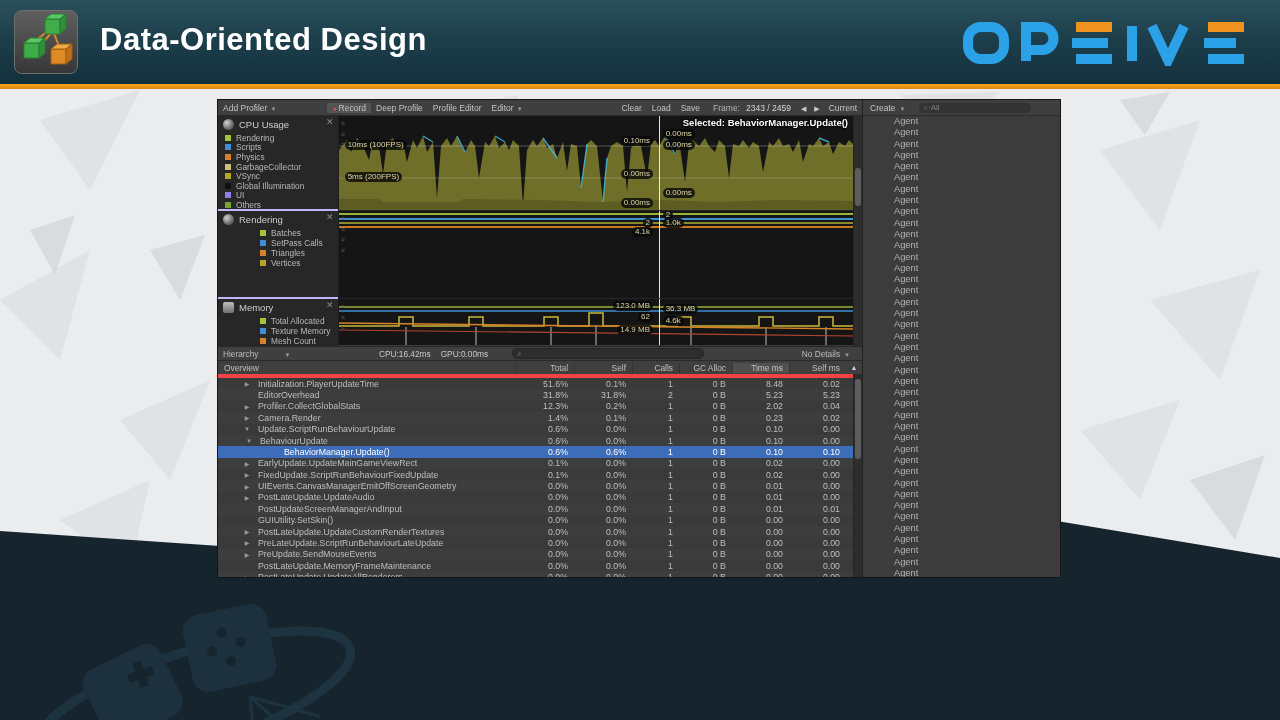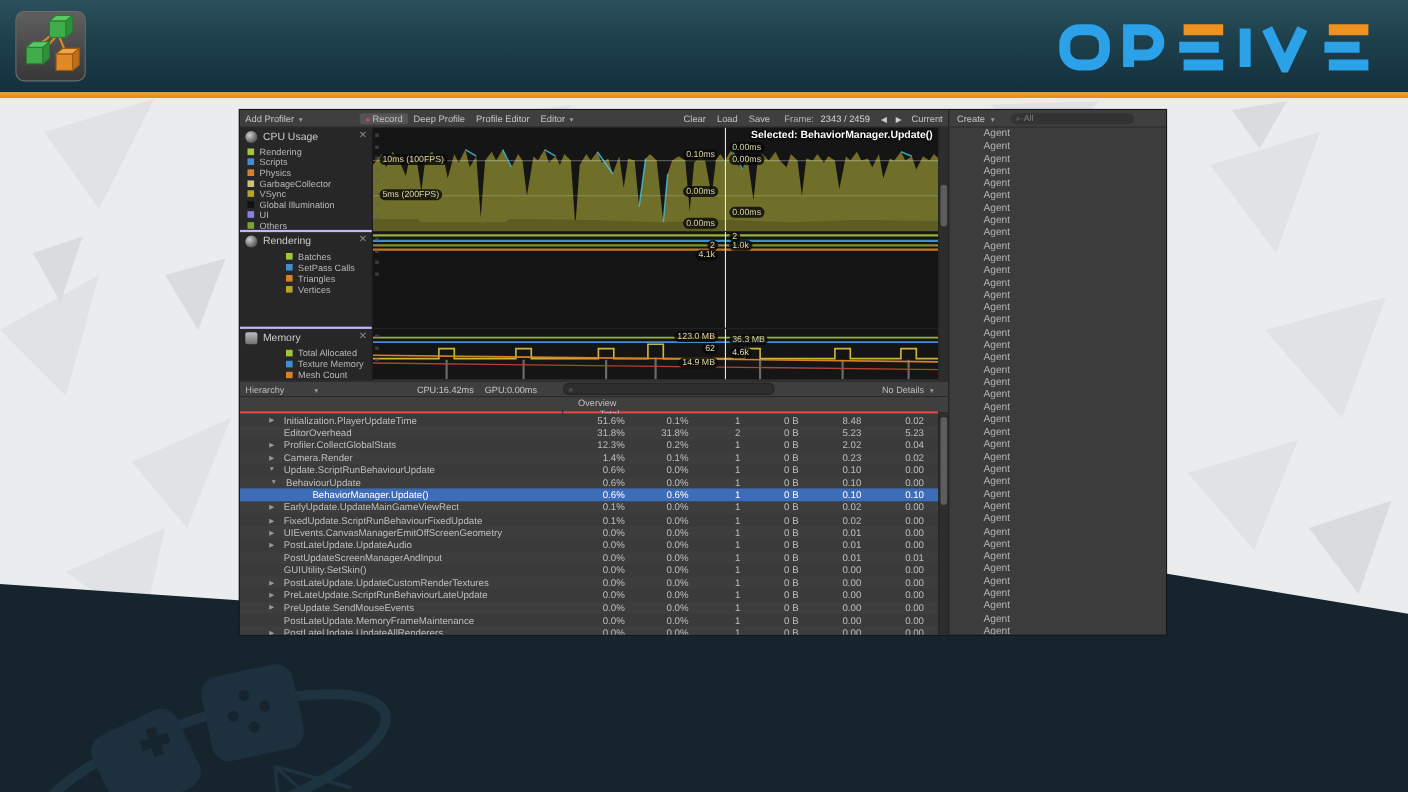--- a/index.html
+++ b/index.html
@@ -78,22 +78,22 @@
   .sb-mode{width:86px;padding-left:5px;}
   .sb-mode .carat{font-size:6px;color:#9a9a9a;margin-left:26px;}
   .sb-ms{margin-left:70px;color:#c8c8c8;}
   .sb-ms b{font-weight:normal;margin-right:10px;}
   .sb-search{margin-left:24px;width:186px;height:9px;border-radius:5px;background:#2e2e2e;
        border:1px solid #252525;display:flex;align-items:center;padding-left:4px;color:#8a8a8a;font-size:7.5px;}
   .sb-details{margin-left:auto;margin-right:12px;}
   .sb-details .carat{font-size:6px;color:#9a9a9a;margin-left:4px;}
 
   
-  .thead{display:flex;align-items:center;height:13px;background:#3f3f3f;border-bottom:2px solid #ef4444;
-       font-size:8.4px;color:#c0c0c0;flex-direction:column;}
+  .thead{display:flex;align-items:center;height:13px;background:#3f3f3f;border-bottom:4px solid #ef4444;
+       font-size:8.4px;color:#c0c0c0;}
   .c-name{flex:1;padding-left:6px;}
   .c-val{width:58px;text-align:right;box-sizing:border-box;padding-right:6px;border-left:1px solid #353535;}
   .c-calls{width:47px;}
   .c-gc{width:53px;}
   .c-time{width:57px;}
   .c-selfms{width:57px;}
   .c-sorted{background:#505050;}
   .c-sortarrow{width:16px;color:#cfcfcf;font-size:7px;text-align:center;}
   .trows{position:relative;height:205px;background:#3a3a3a;overflow:hidden;}
   .trow{display:flex;align-items:center;height:11.39px;font-size:8.8px;color:#bfbfbf;}
@@ -181,20 +181,21 @@
           <polygon points="9,32 15,27 30,27 24,32" fill="#58c963" stroke="#2a7c33"></polygon>
           <polygon points="24,32 30,27 30,42 24,47" fill="#2f8f3a" stroke="#2a7c33"></polygon>
         </g>
         <g>
           <rect x="36" y="38" width="15" height="15" fill="#e08a27" stroke="#9c5c12"></rect>
           <polygon points="36,38 42,33 57,33 51,38" fill="#f0a747" stroke="#9c5c12"></polygon>
           <polygon points="51,38 57,33 57,48 51,53" fill="#c06f18" stroke="#9c5c12"></polygon>
         </g>
       </svg>
     </div>
+    <h1 class="page-title">Data-Oriented Design</h1>
     <svg class="opsive-logo" width="300" height="46" viewBox="0 0 300 46">
       <g stroke="#2ba1e8" stroke-width="10" fill="none">
         <rect x="8" y="7" width="36" height="32" rx="13"></rect>
         <path d="M66,41 V7 H82 a11,11 0 0 1 0,23 H66"></path>
         <path d="M112,23 h36"></path>
         <path d="M116,39 h36"></path>
         <path d="M172,6 v35"></path>
         <path d="M192,6 L208,40 L224,6"></path>
         <path d="M244,23 h32"></path>
         <path d="M248,39 h36"></path>

